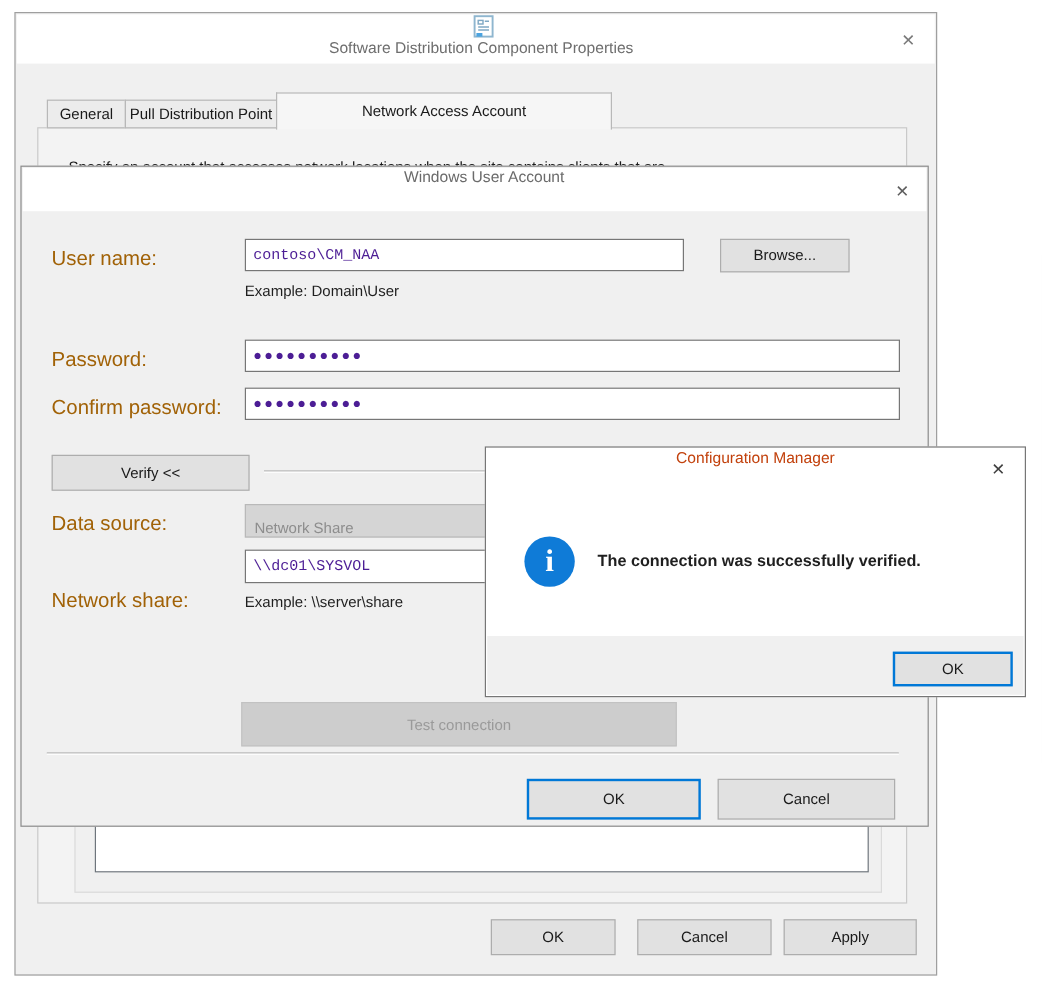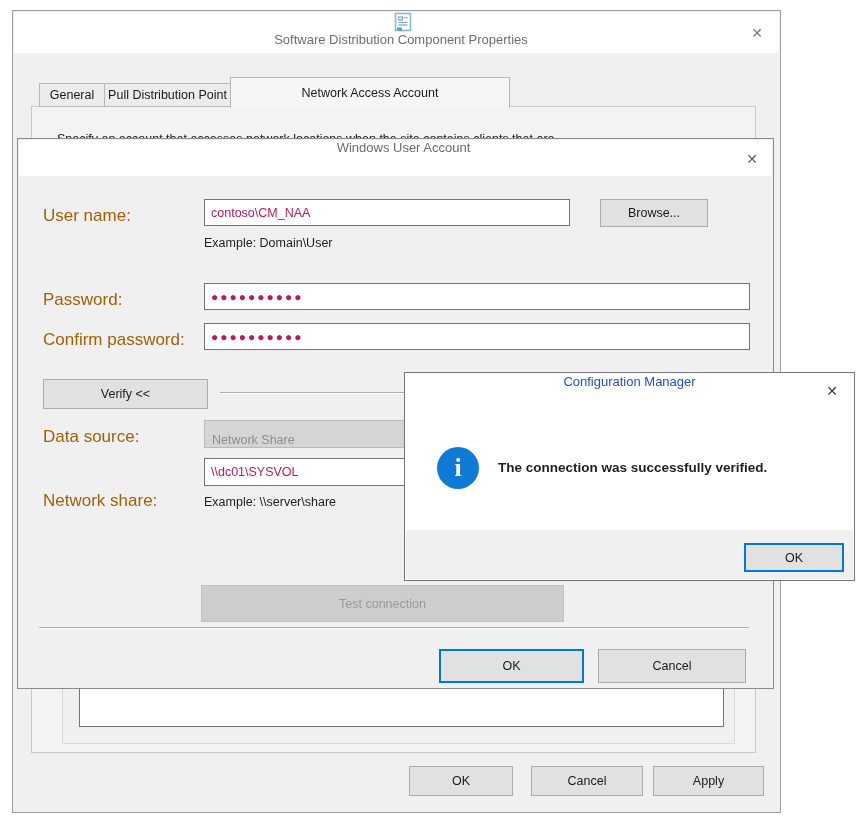--- a/index.html
+++ b/index.html
@@ -11,22 +11,22 @@
   .dialog { position:absolute; background:#f0f0f0; }
   .titlebar { position:absolute; left:1px; right:1px; top:1px; background:#ffffff; display:flex; align-items:center;flex-direction:column; }
   .title-text { font-size:13px; white-space:nowrap; }
   .close-btn { position:absolute; top:0; width:34px; text-align:center; color:#5f5f5f; font-size:14px; line-height:1; cursor:default; }
 
   
   .btn { position:absolute; background:#e1e1e1; border:1px solid #adadad; font-size:12.5px; color:#1a1a1a;
          display:flex; align-items:center; justify-content:center; font-family:inherit; }
   .btn.focused { border:2px solid #0078d7; }
   .btn.disabled { background:#cdcdcd; border:1px solid #c2c2c2; color:#9a9a9a; }
-  .textbox { position:absolute; background:#ffffff; border:1px solid #767676; font-size:12.5px; color:#be185d;
-             padding:0 6px; font-family:Liberation Sans, sans-serif; outline:none; }
+  .textbox { position:absolute; background:#ffffff; border:1px solid #767676; font-size:12.5px; color:#4c1d95;
+             padding:0 6px; font-family:Liberation Mono, monospace; outline:none; }
   .textbox.pw { font-weight:bold; font-size:12px; letter-spacing:2px; }
   .combo-disabled { position:absolute; background:#d5d5d5; border:1px solid #b9b9b9; color:#8d8d8d;
                     font-size:12.5px; display:flex; align-items:flex-end; padding:0 7px; }
   .field-label { position:absolute; font-size:17px; color:#a16207; white-space:nowrap; }
   .hint { position:absolute; font-size:12.5px; color:#1f1f1f; white-space:nowrap; }
   .etched { position:absolute; height:2px; border-top:1px solid #afafaf; border-bottom:1px solid #ffffff; }
 
   
   .main-dialog { left:12px; top:10px; width:769px; height:803px; border:1px solid #9f9f9f; z-index:1; }
   .main-dialog .titlebar { height:41px; }
@@ -44,21 +44,21 @@
 
   
   .account-dialog { left:17px; top:138px; width:757px; height:551px; border:1px solid #8b8b8b; z-index:5; }
   .account-dialog .titlebar { height:36px; }
   .account-dialog .title-text { margin-left:16px; color:#6b6b6b; }
   .account-dialog .close-btn { right:3px; top:12px; }
 
   
   .msgbox { left:404px; top:372px; width:451px; height:209px; background:#ffffff; border:1px solid #767676; z-index:9; }
   .msgbox .titlebar { height:32px; }
-  .msgbox .title-text { color:#1d4ed8; }
+  .msgbox .title-text { color:#c2410c; }
   .msgbox .close-btn { right:4px; top:10px; color:#404040; }
   .msg-footer { position:absolute; left:1px; right:1px; bottom:1px; height:49px; background:#f0f0f0; }
   .info-icon { position:absolute; left:32px; top:74px; width:42px; height:42px; border-radius:50%;
                background:#0f7bd7; color:#ffffff; display:flex; align-items:center; justify-content:center;
                font-size:26px; font-weight:bold; font-family:"Liberation Serif","DejaVu Serif",serif; }
   .msg-text { position:absolute; left:93px; top:87px; font-size:13.5px; font-weight:600; color:#1f1f1f; white-space:nowrap; }
 </style>
 </head>
 <body>
 

